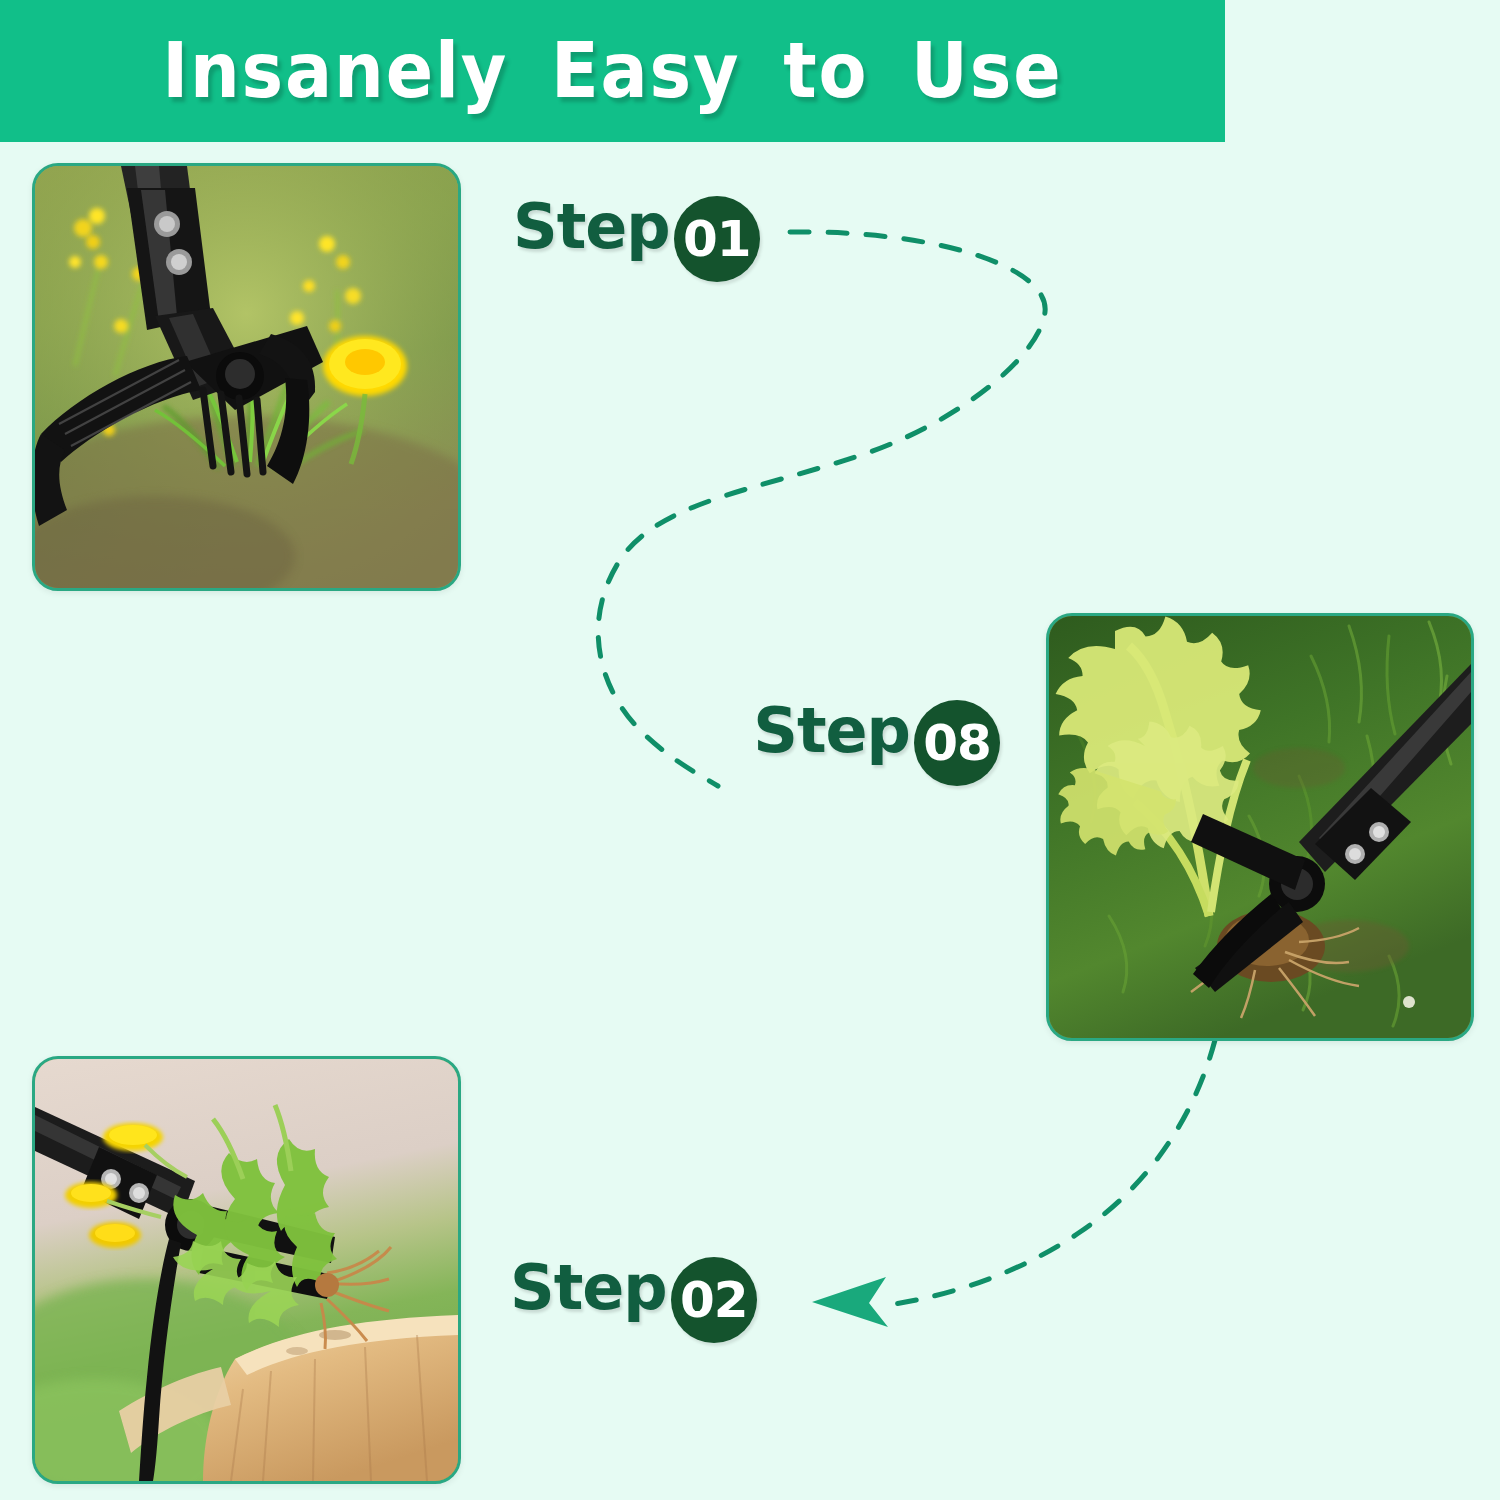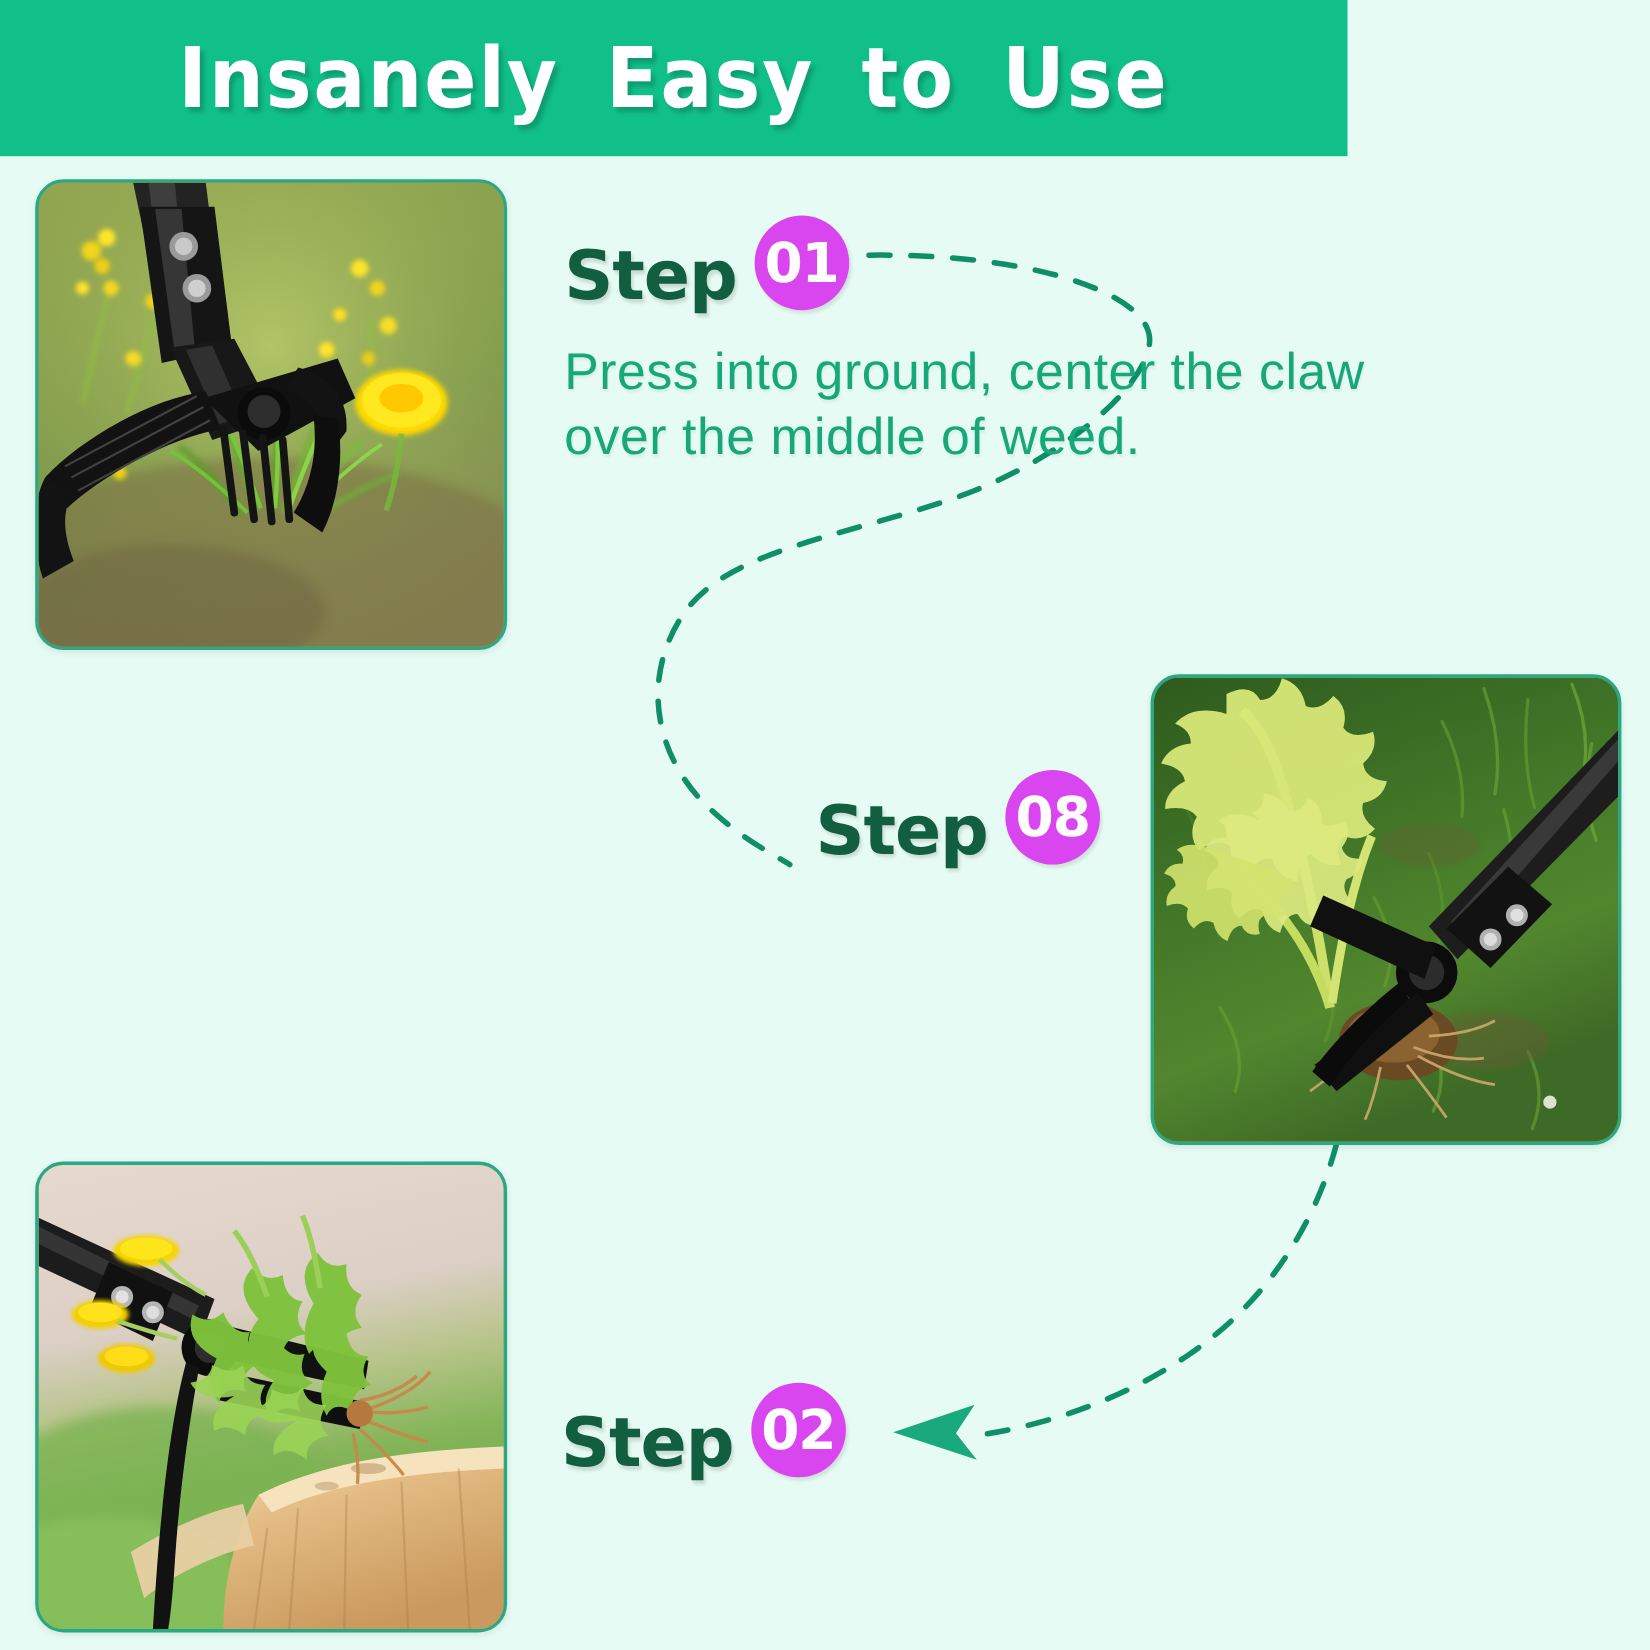--- a/index.html
+++ b/index.html
@@ -61,41 +61,41 @@
   .photo .inner { position: absolute; inset: 0; overflow: hidden; }
 
   #photo-1 { left: 32px;   top: 163px;  width: 423px;  height: 422px; }
   #photo-2 { left: 1046px; top: 613px;  width: 422px;  height: 422px; }
   #photo-3 { left: 32px;   top: 1056px; width: 423px;  height: 422px; }
 
   
   .step-block { position: absolute; }
   .step-head {
     display: flex;
-    align-items: flex-end;
+    align-items: flex-start;
     white-space: nowrap;
   }
   .step-word {
     font-family: "DejaVu Sans", sans-serif;
     font-weight: bold;
     font-size: 62px;
     color: #115e40;
     letter-spacing: -1px;
     text-shadow: 2px 3px 3px rgba(0,0,0,0.13);
     line-height: 1;
   }
   .step-badge {
     width: 86px;
     height: 86px;
     border-radius: 50%;
-    background: #d946ef;
+    background: #14532d;
     display: flex;
     align-items: center;
     justify-content: center;
-    margin-left: 16px;
+    margin-left: 4px;
     box-shadow: 2px 3px 3px rgba(0,0,0,0.10);
   }
   .step-badge span {
     font-family: "DejaVu Sans", sans-serif;
     font-weight: bold;
     font-size: 50px;
     color: #ffffff;
     letter-spacing: -1px;
     line-height: 1;
   }
@@ -458,22 +458,20 @@
     </div>
   </div>
 
   <div class="step-block" id="step-1">
     <div class="step-head">
       <div class="step-word">Step</div>
       <div class="step-badge">
         <span>01</span>
       </div>
     </div>
-    <div class="step-body">Press  into  ground, center the claw
-over the middle of weed.</div>
   </div>
 
   <div class="step-block" id="step-2">
     <div class="step-head">
       <div class="step-word">Step</div>
       <div class="step-badge">
         <span>08</span>
       </div>
     </div>
   </div>

